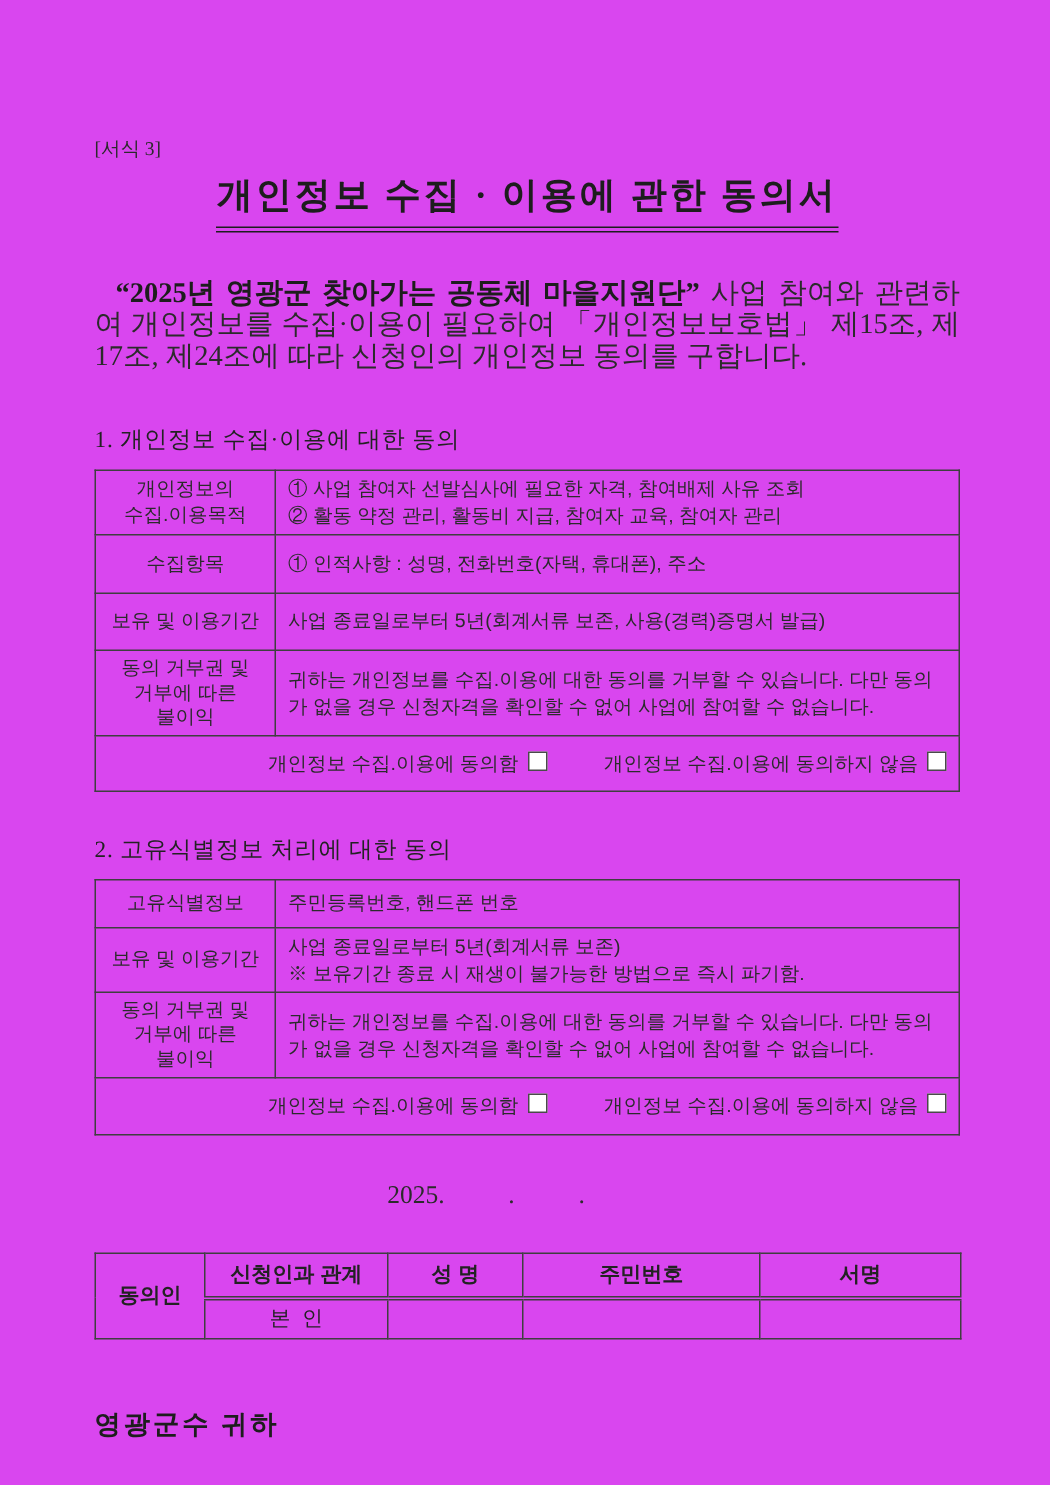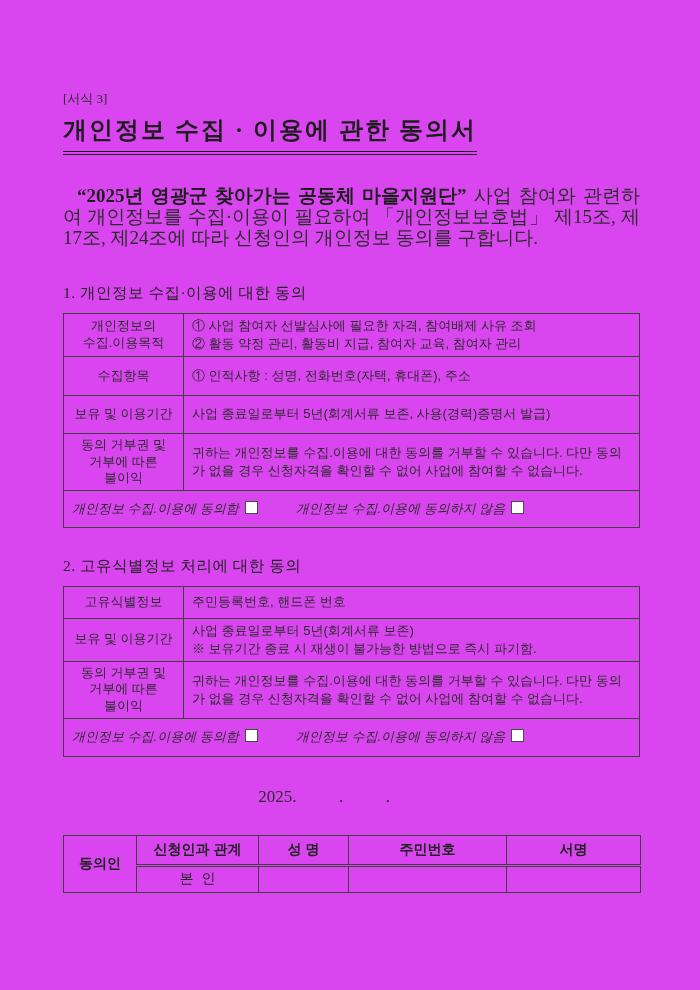--- a/index.html
+++ b/index.html
@@ -7,21 +7,21 @@
     width: 700px; height: 990px; box-sizing: border-box;
     padding: 90px 60px 0 63px;
     background: #d946ef; color: #2b2b2b;
     font-family: "Liberation Sans", sans-serif;
     position: relative; overflow: hidden;
   }
   .form-label {
     font-family: "Liberation Serif", serif;
     font-size: 13px; margin-bottom: 6px;
   }
-  .title-wrap { margin-bottom: 30px; }
+  .title-wrap { text-align: center; margin-bottom: 30px; }
   .title {
     display: inline-block; margin: 0;
     font-family: "Liberation Serif", serif;
     font-size: 24px; font-weight: bold; letter-spacing: 2px;
     color: #1d1d1d;
     border-bottom: 4px double #1d1d1d; padding-bottom: 5px;
   }
   .intro {
     font-family: Liberation Serif, serif;
     font-size: 19px; line-height: 21px; text-align: justify;
@@ -43,21 +43,21 @@
   }
   col.col-label { width: 120px; }
   td.label-cell {
     text-align: center; white-space: pre-line;
     line-height: 1.28; font-size: 12.8px; padding: 3px 2px;
   }
   td.content-cell { white-space: pre-line; line-height: 1.38; }
   tr.rh40 { height: 40px; } tr.rh39 { height: 39px; } tr.rh38 { height: 38px; }
   tr.rh48 { height: 48px; } tr.rh37 { height: 37px; } tr.rh32 { height: 32px; }
   tr.rh35 { height: 35px; } tr.rh47 { height: 47px; }
-  td.choice-cell { text-align: left; font-style: italic; }
+  td.choice-cell { text-align: right; }
   .choice { white-space: nowrap; }
   .choice.disagree { margin-left: 38px; }
   .checkbox {
     display: inline-block; width: 11px; height: 11px;
     border: 1.4px solid #4a4a4a; background: #fff;
     vertical-align: -1px; margin-left: 6px; cursor: pointer;
   }
   .date-line {
     text-align: center; white-space: pre;
     font-family: "Liberation Serif", serif;
@@ -187,14 +187,15 @@
       </tr>
       <tr class="signer-data">
         <td class="relation">본  인</td>
         <td></td>
         <td></td>
         <td></td>
       </tr>
     </tbody>
   </table>
 
+  <div class="closing">영광군수 귀하</div>
 
 </div>
 
 </body></html>

